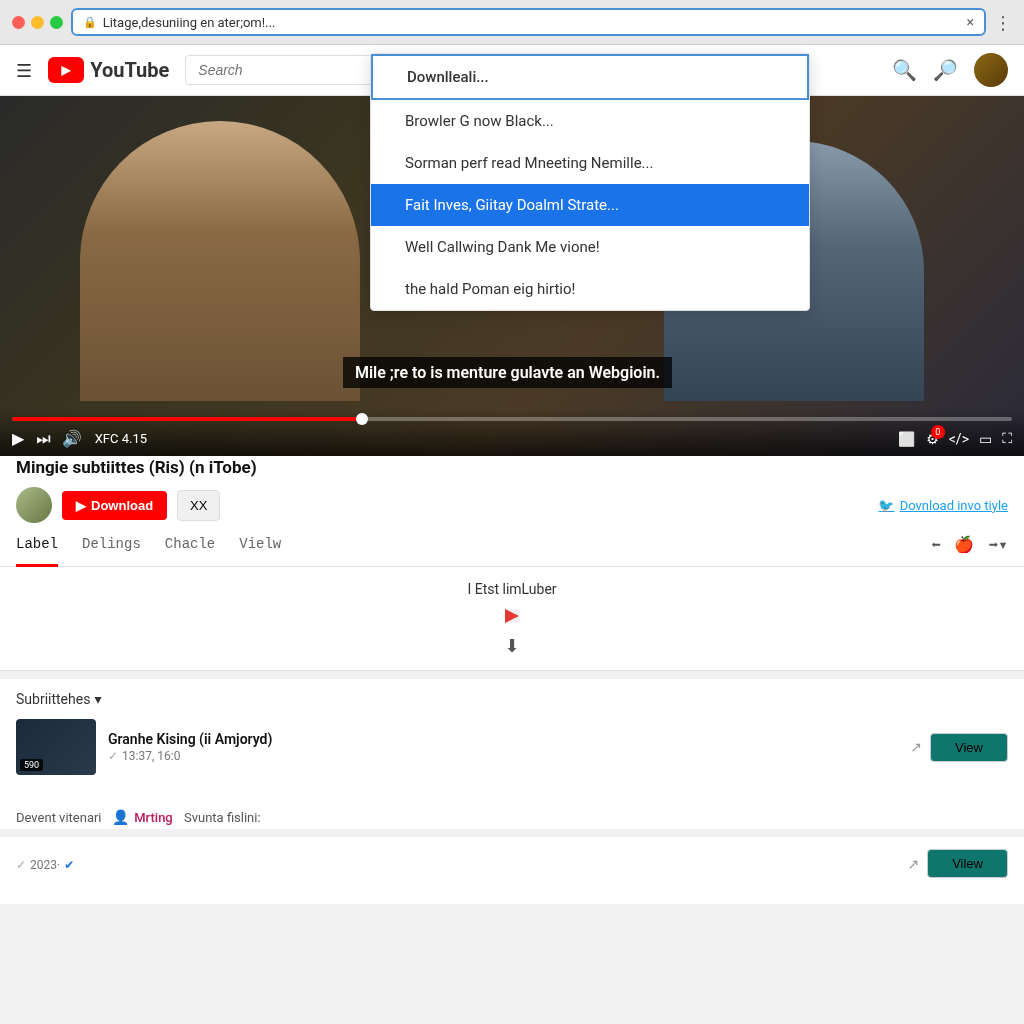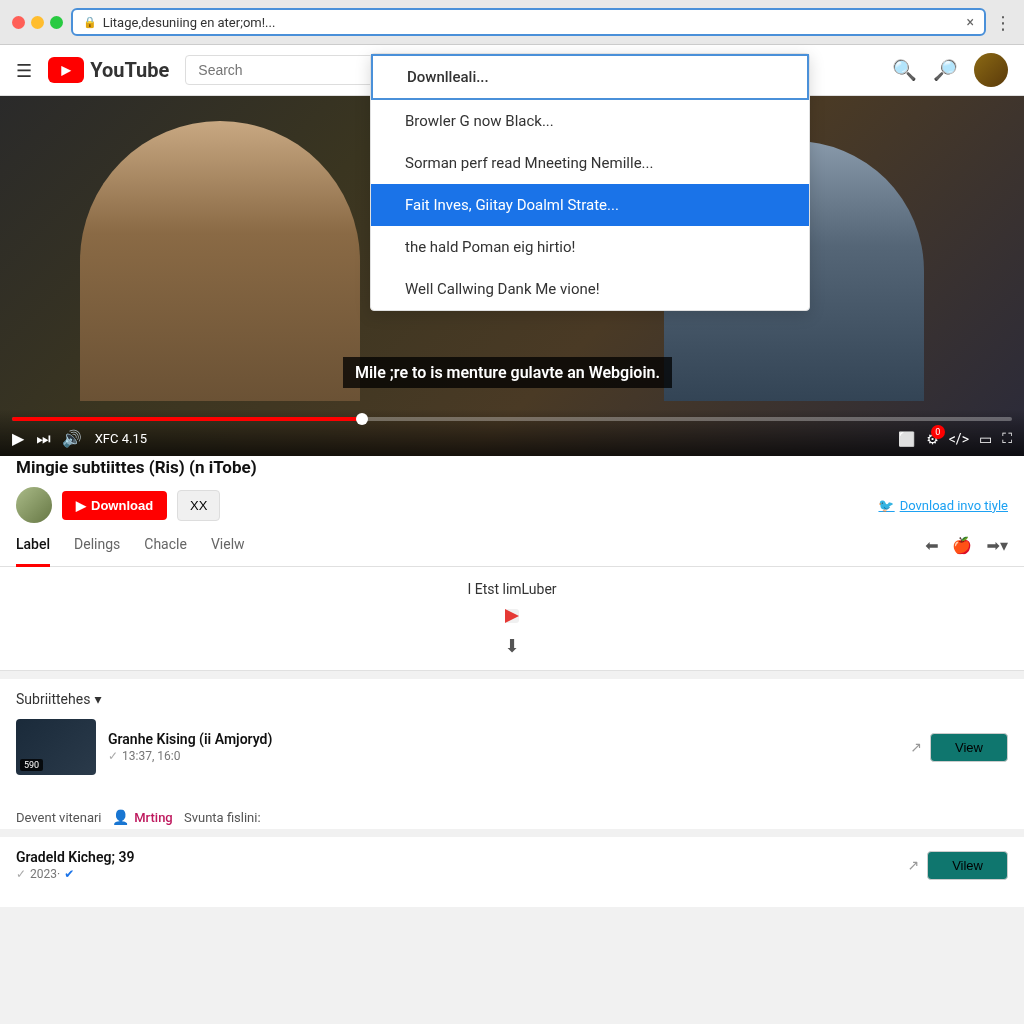--- a/index.html
+++ b/index.html
@@ -97,20 +97,21 @@
       justify-content: center;
       font-size: 12px;
     }
     .yt-search {
       flex: 1;
       border: 1px solid #ddd;
       border-radius: 4px;
       padding: 6px 12px;
       font-size: 14px;
       max-width: 300px;
+      font-style: italic;
     }
     .yt-header-icons {
       display: flex;
       align-items: center;
       gap: 16px;
       margin-left: auto;
     }
     .avatar {
       width: 34px;
       height: 34px;
@@ -318,20 +319,21 @@
     }
 
     
     .tabs-row {
       background: white;
       display: flex;
       align-items: center;
       padding: 0 16px;
       border-bottom: 1px solid #e0e0e0;
       gap: 24px;
+      font-family: Liberation Mono, monospace;
     }
     .tab {
       padding: 12px 0;
       font-size: 14px;
       color: #666;
       cursor: pointer;
       border-bottom: 3px solid transparent;
       margin-bottom: -1px;
     }
     .tab.active {
@@ -516,22 +518,22 @@
     <span style="font-size:20px;cursor:pointer;">🔎</span>
     <div class="avatar" style="background: linear-gradient(135deg,#8b6914,#5a3a0a);">
     </div>
   </div>
 
   <div class="dropdown-menu">
     <div class="dropdown-item top-item">Downlleali...</div>
     <div class="dropdown-item">Browler G now Black...</div>
     <div class="dropdown-item">Sorman perf read Mneeting Nemille...</div>
     <div class="dropdown-item active">Fait Inves, Giitay Doalml Strate...</div>
+    <div class="dropdown-item">Well Callwing Dank Me vione!</div>
     <div class="dropdown-item">the hald Poman eig hirtio!</div>
-    <div class="dropdown-item">Well Callwing Dank Me vione!</div>
   </div>
 </div>
 
 <div class="video-container">
   <div class="video-bg">
     <div class="person-left"></div>
     <div class="person-right"></div>
     <div class="subtitle-bar">
       <span class="subtitle-text">Mile ;re to is menture gulavte an Webgioin.</span>
     </div>
@@ -625,21 +627,20 @@
 <div class="divider-text">
   <span>Devent vitenari</span>&nbsp;
   <span class="person-icon">👤</span>
   <span class="divider-link">Mrting</span>&nbsp;
   <span>Svunta fislini:</span>
 </div>
 
 <div class="suggestions-section">
   <div class="suggestion-item">
     <div class="sug-info">
-      <div class="sug-title">Gradeld Kicheg; 39</div>
       <div class="sug-meta">
         <span class="verified-badge">✓</span>
         <span>2023·</span>
         <span style="color:#1a73e8;">✔</span>
       </div>
     </div>
     <div class="sug-action">
       <span class="arrow-icon">↗</span>
       <button class="view-btn">Vilew</button>
     </div>

